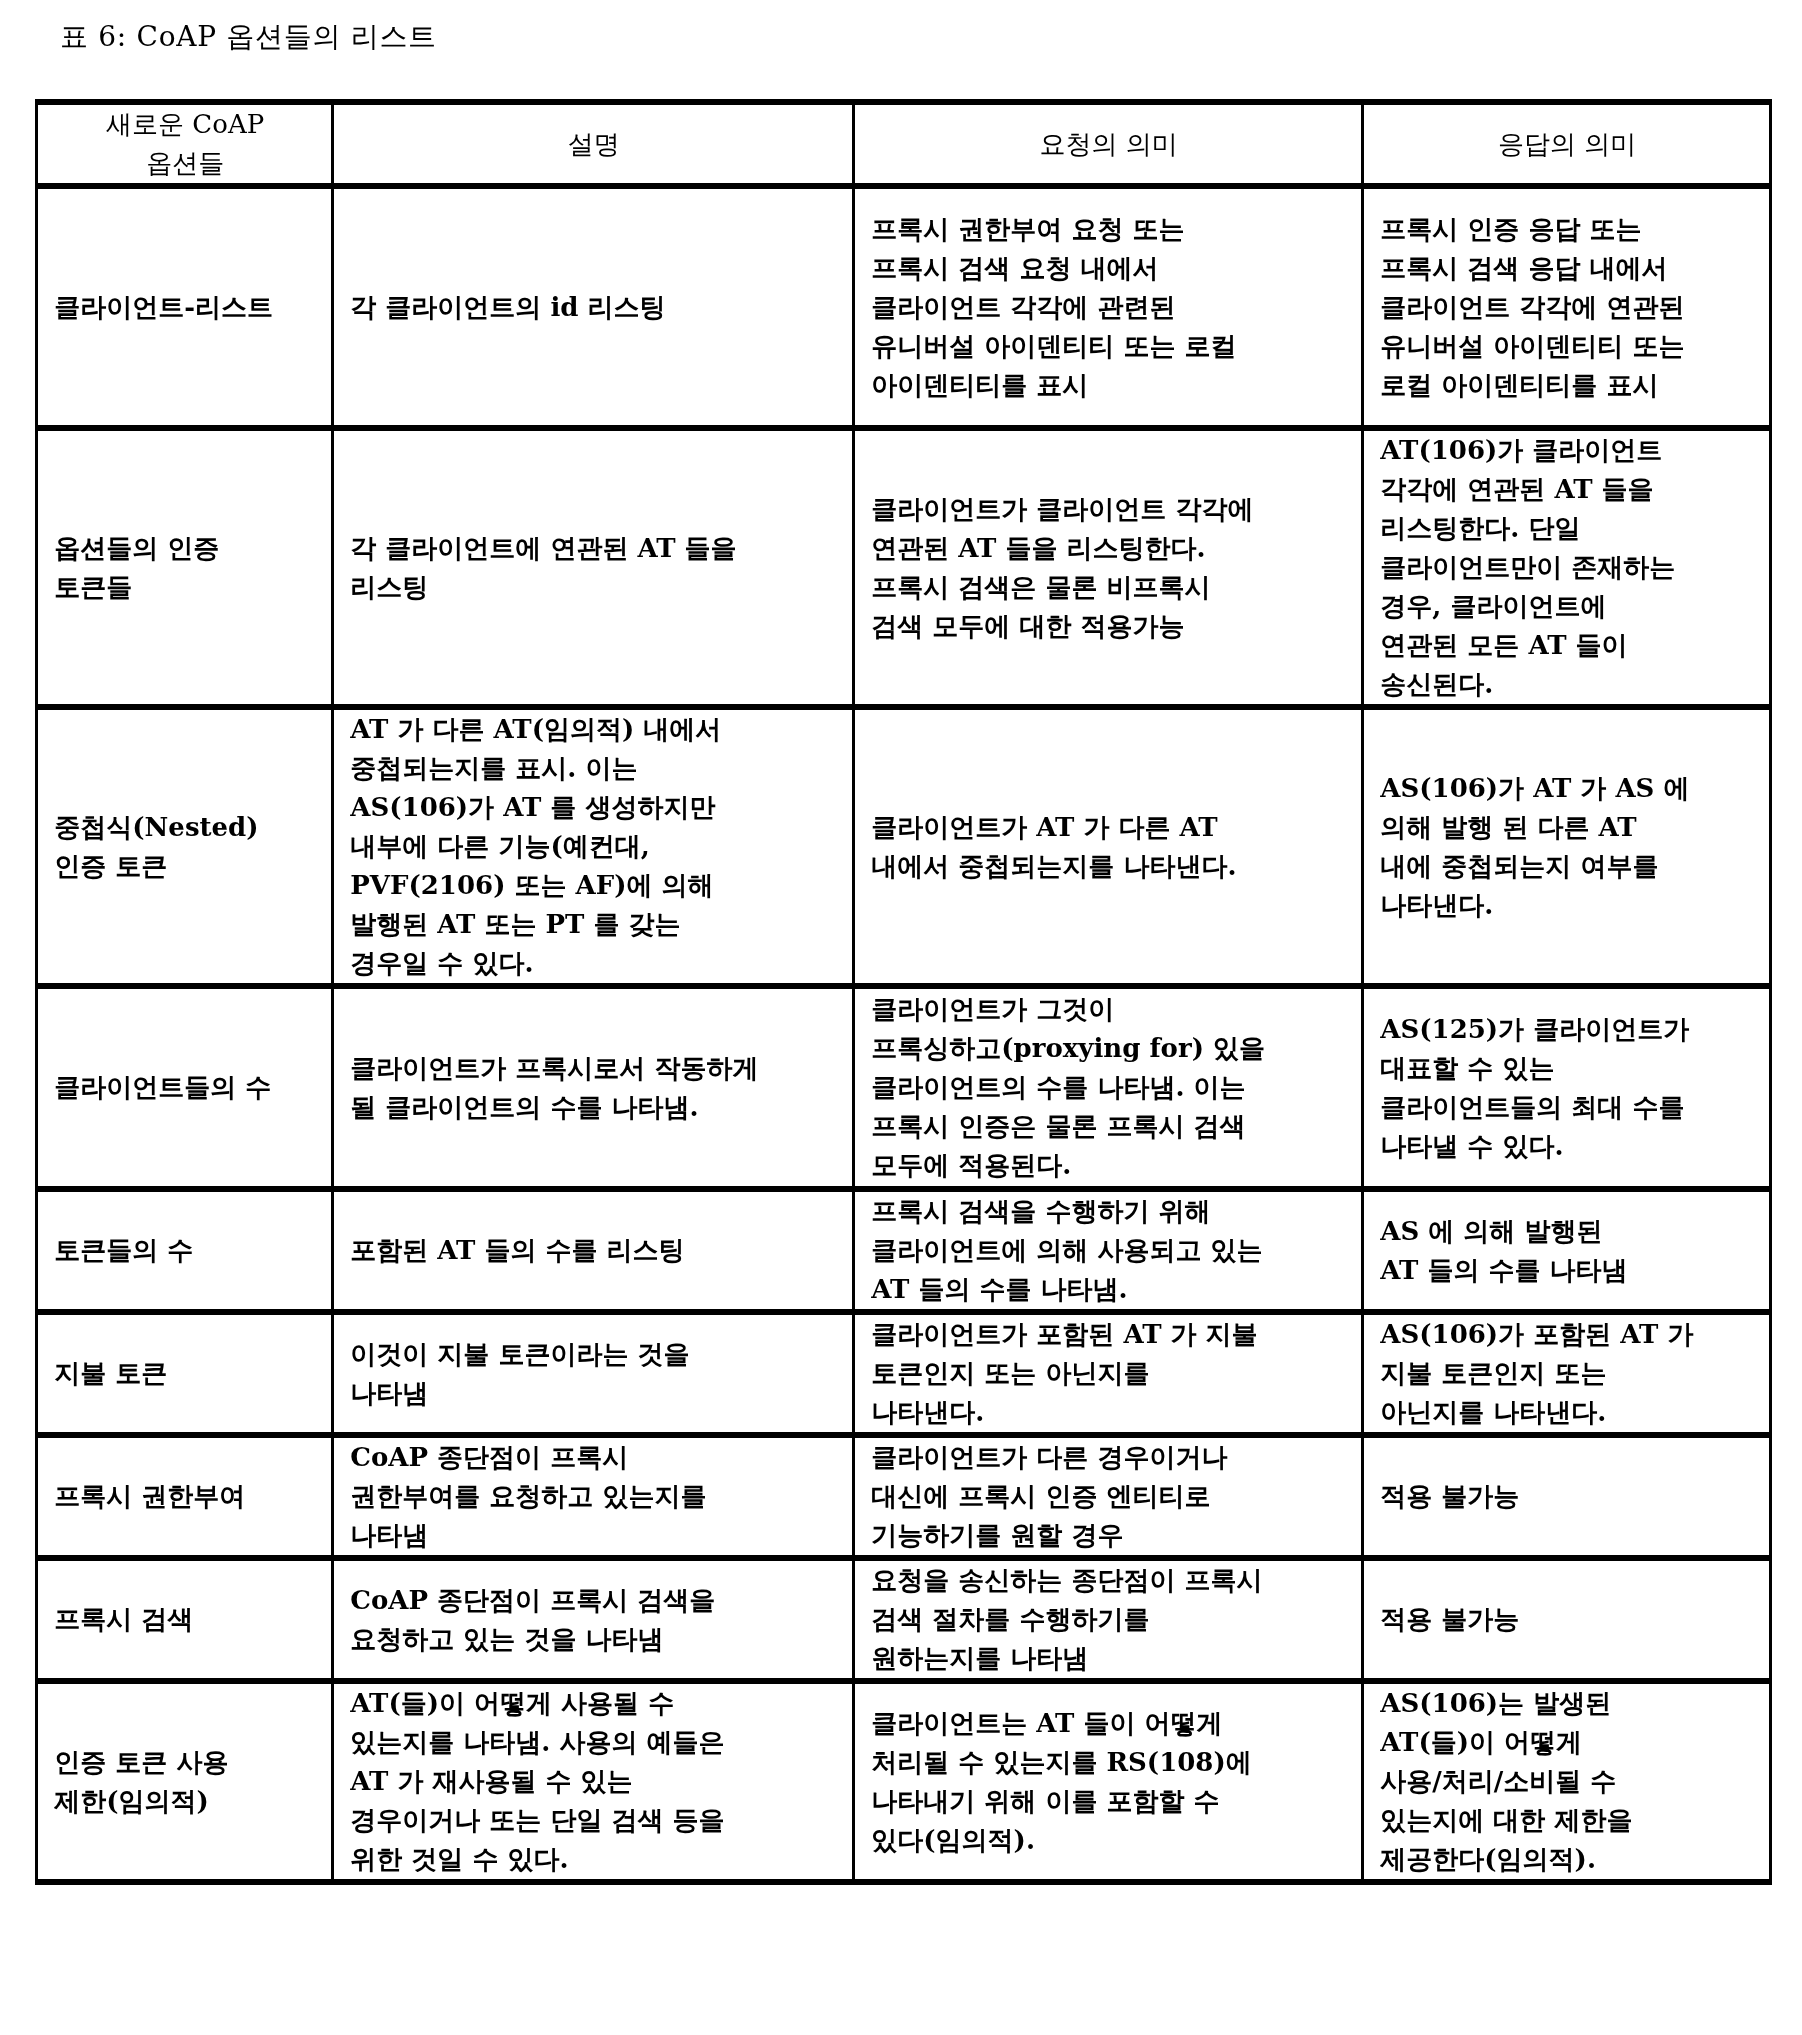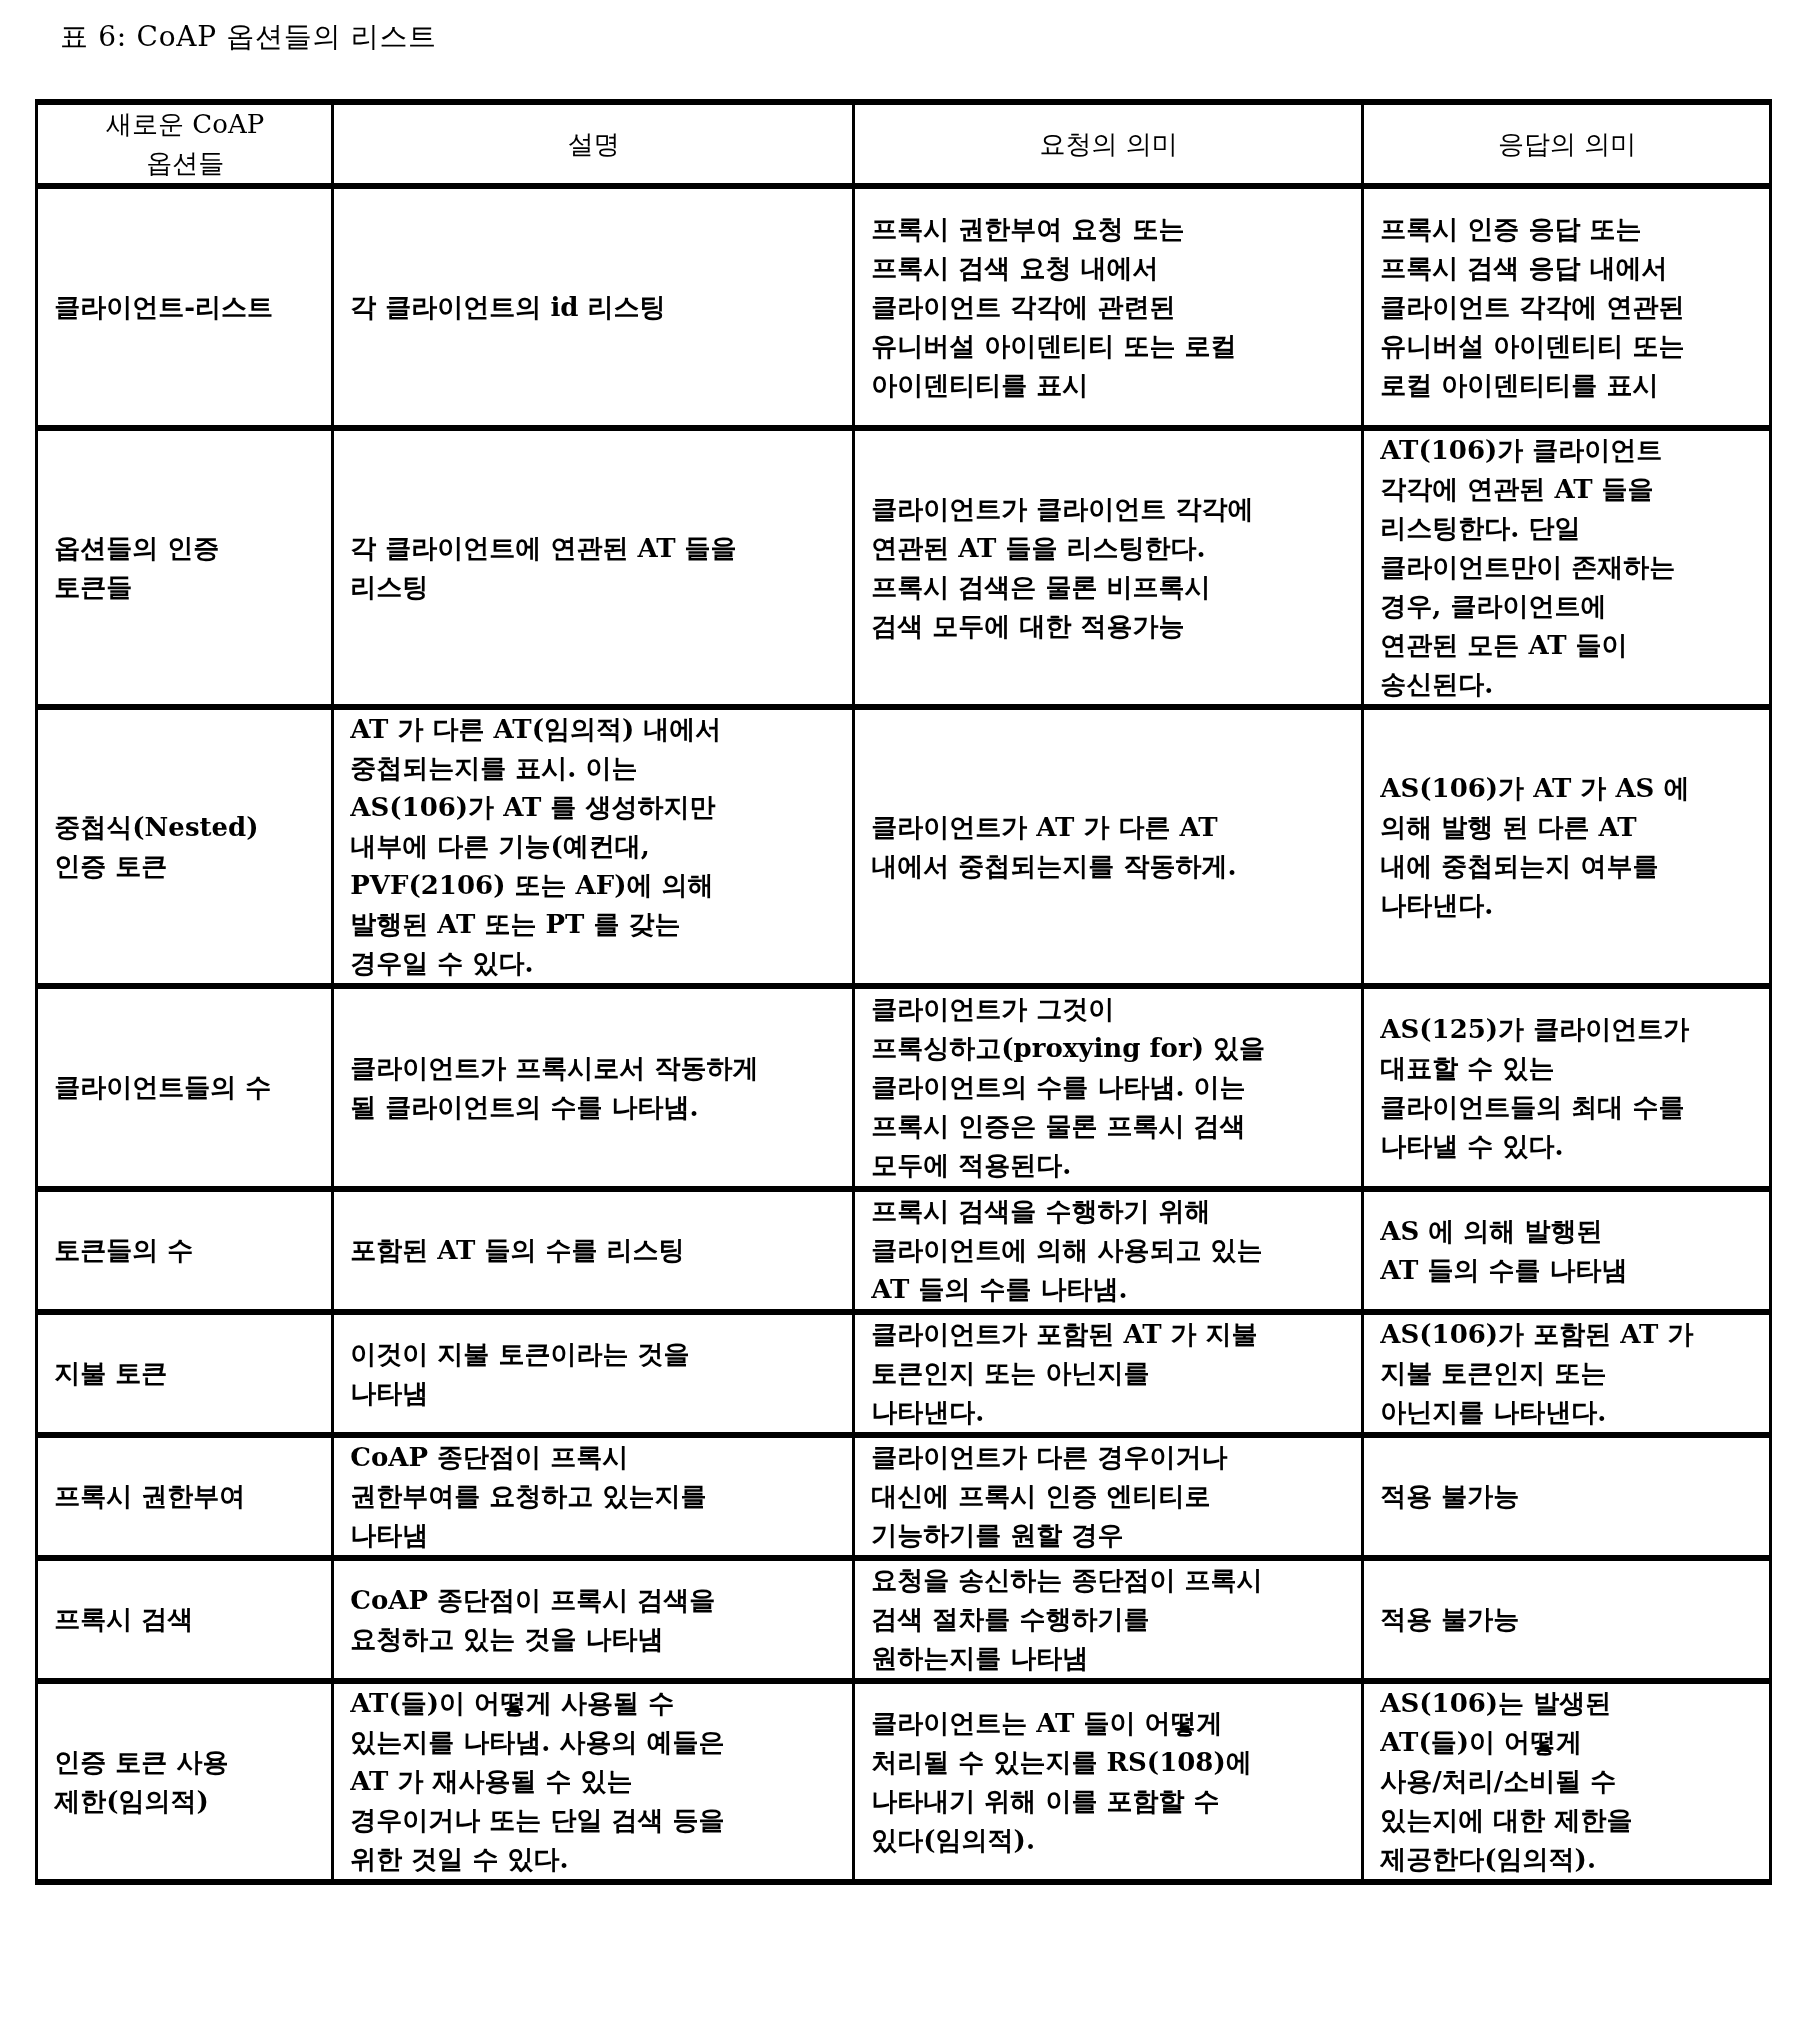--- a/index.html
+++ b/index.html
@@ -106,21 +106,21 @@
       <td>중첩식(Nested)
 인증 토큰</td>
       <td>AT 가 다른 AT(임의적) 내에서
 중첩되는지를 표시.  이는
 AS(106)가 AT 를 생성하지만
 내부에 다른 기능(예컨대,
 PVF(2106) 또는 AF)에 의해
 발행된 AT 또는 PT 를 갖는
 경우일 수 있다.</td>
       <td>클라이언트가 AT 가 다른 AT
-내에서 중첩되는지를 작동하게.</td>
+내에서 중첩되는지를 나타낸다.</td>
       <td>AS(106)가 AT 가 AS 에
 의해 발행 된 다른 AT
 내에 중첩되는지 여부를
 나타낸다.</td>
     </tr>
     <tr class="r4">
       <td>클라이언트들의 수</td>
       <td>클라이언트가 프록시로서 작동하게
 될 클라이언트의 수를 나타냄.</td>
       <td>클라이언트가 그것이

